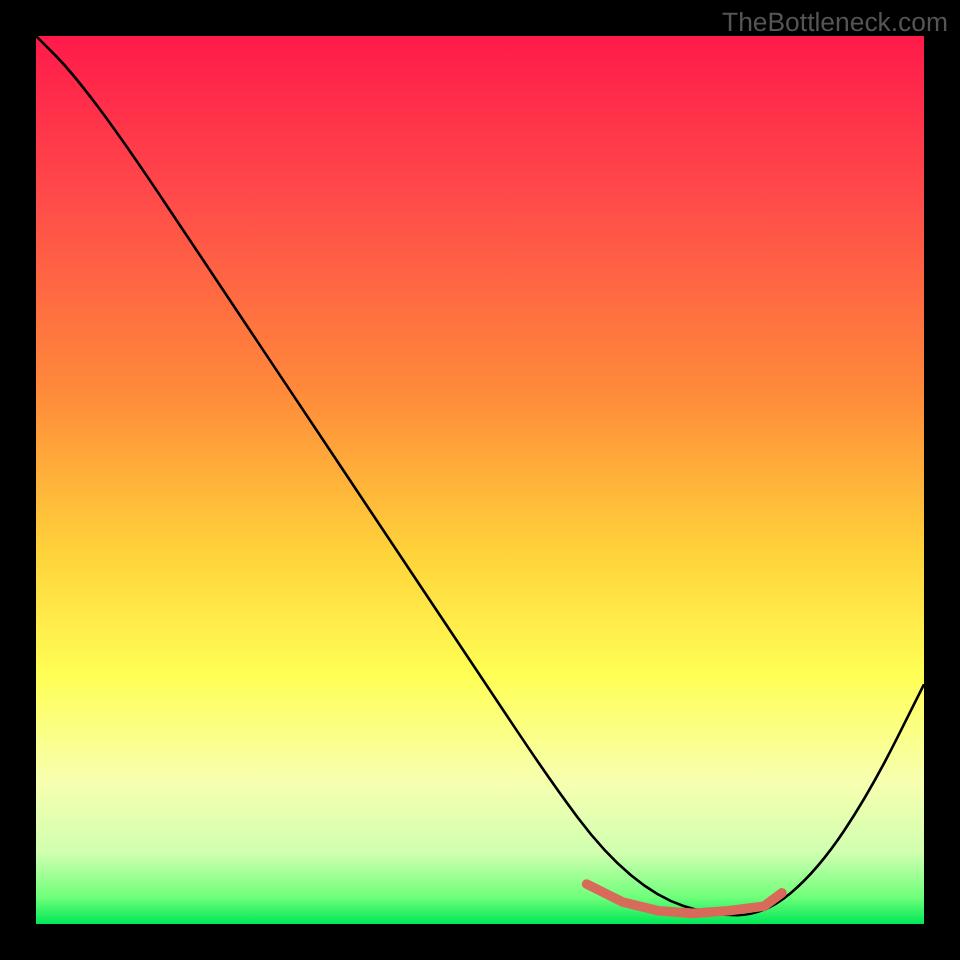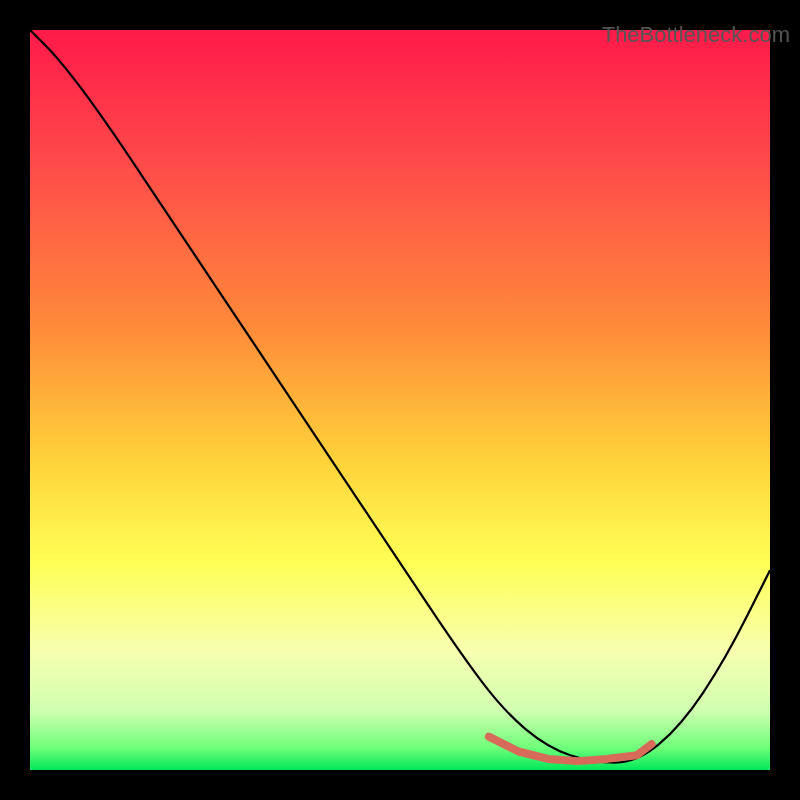--- a/index.html
+++ b/index.html
@@ -12,21 +12,20 @@
     position: relative;
   }
   .watermark {
     position: absolute;
     top: 6px;
     right: 10px;
     color: #555;
     font-size: 22px;
     font-weight: 500;
     z-index: 10;
-    margin-top: 16px;
   }
   .chart-frame {
     position: absolute;
     left: 30px;
     top: 30px;
     width: 740px;
     height: 740px;
     background: #000;
   }
   svg {

